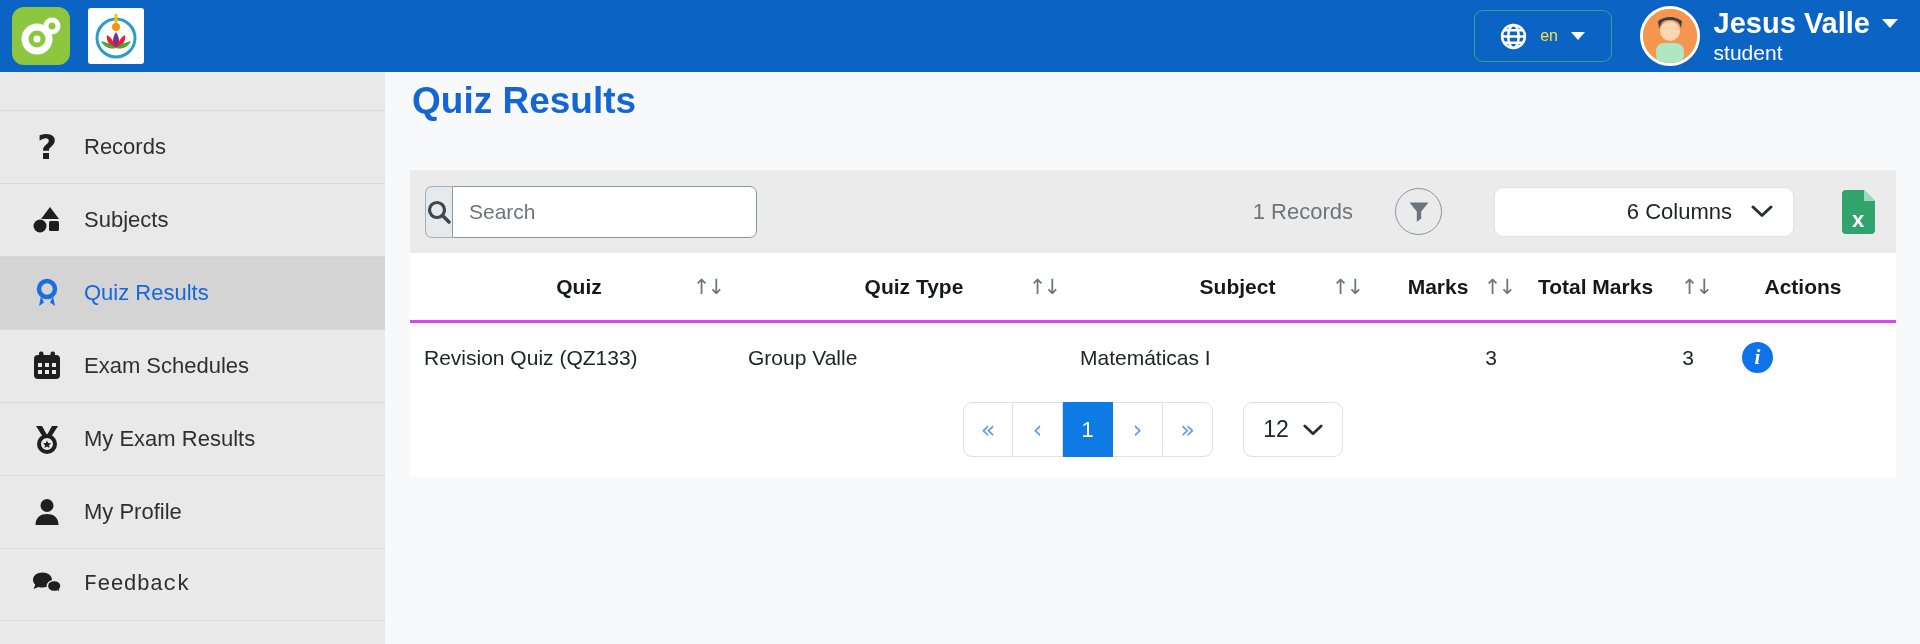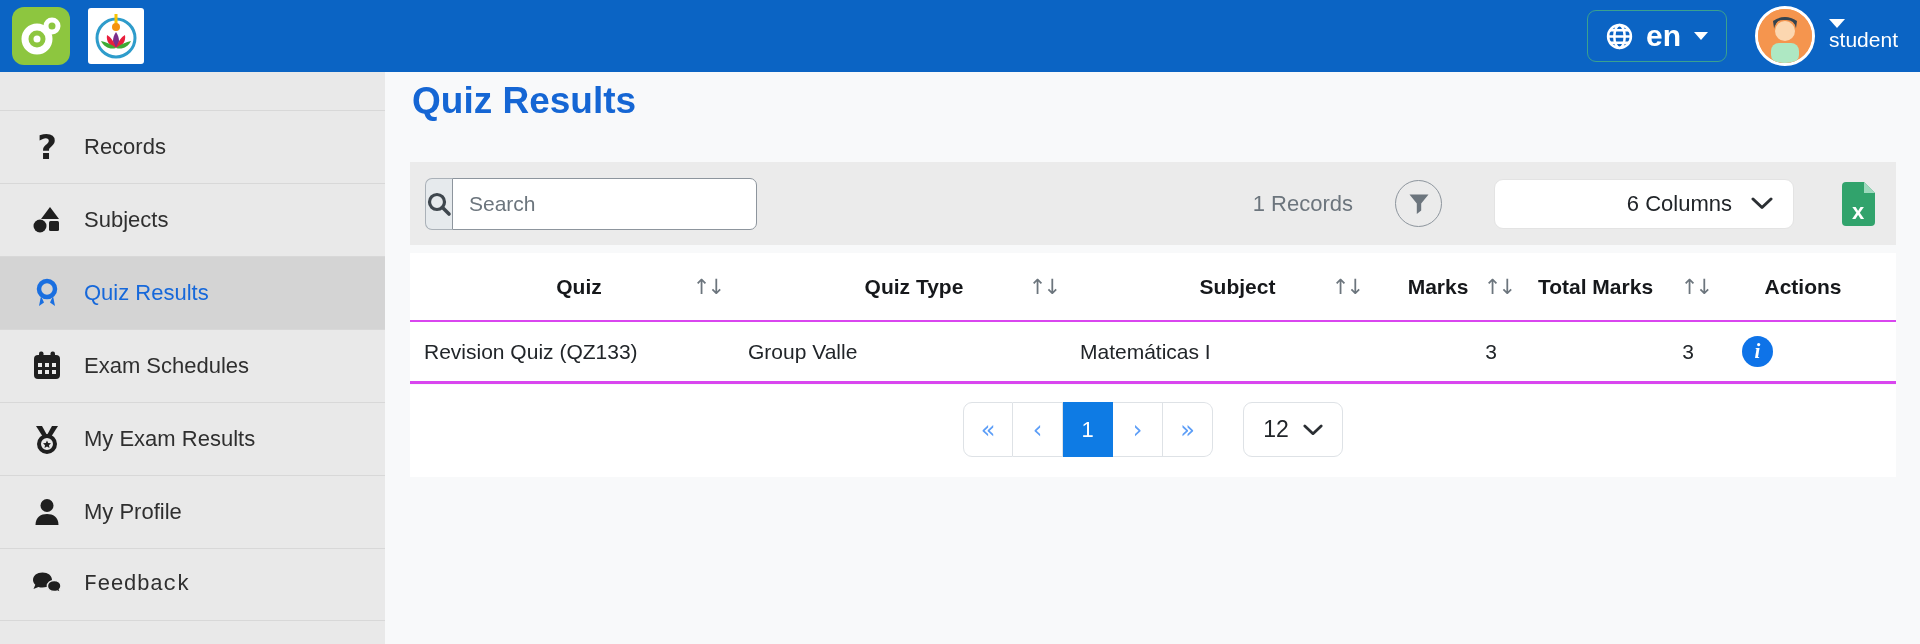--- a/index.html
+++ b/index.html
@@ -10,21 +10,21 @@
   .topbar { position:absolute; left:0; top:0; width:1920px; height:72px;
     background:#0b64c4; display:flex; align-items:center; padding:0 22px 0 12px; }
   .logo-green { width:58px; height:58px; border-radius:12px; background:#8dc63f;
     display:flex; align-items:center; justify-content:center; }
   .logo-lotus { width:56px; height:56px; background:#fff; border-radius:3px; margin-left:18px;
     display:flex; align-items:center; justify-content:center; }
   .top-spacer { flex:1; }
   .lang-btn { height:52px; min-width:138px; border:1px solid #3aa18f; border-radius:9px;
     display:flex; align-items:center; justify-content:center; gap:13px; color:#fff;
     background:transparent; cursor:pointer; padding:0 18px; }
-  .lang-code { font-size:30px; font-weight:700; color:#ffffff; }
+  .lang-code { font-size:16px; font-weight:400; color:#fde047; }
   .caret-down { width:0; height:0; border-left:8px solid transparent;
     border-right:8px solid transparent; border-top:9px solid #fff; }
   .avatar { width:60px; height:60px; border-radius:50%; background:#f5954e;
     border:3px solid #fff; margin-left:28px; overflow:hidden; position:relative; flex:none; }
   .user-block { margin-left:14px; color:#fff; line-height:1.15; }
   .user-name-row { display:flex; align-items:center; gap:12px; }
   .user-name { font-size:29px; font-weight:700; }
   .user-role { font-size:21px; font-weight:400; }
 
   
@@ -37,21 +37,21 @@
   .side-item.active { background:#d4d4d4; color:#1668da; }
   .side-icon { width:34px; display:flex; justify-content:center; align-items:center;
     color:#1f1f1f; flex:none; }
   .side-item.active .side-icon { color:#1a6fe0; }
   .qmark { font-size:34px; font-weight:900; font-family:"DejaVu Sans", sans-serif; }
 
   
   .main { position:absolute; left:385px; top:72px; right:0; bottom:0; background:#f8f9fa; }
   .page-title { position:absolute; left:27px; top:8px; font-size:37px; color:#1566d4; }
 
-  .toolbar { position:absolute; left:25px; top:90px; width:1486px; height:83px;
+  .toolbar { position:absolute; left:25px; top:98px; width:1486px; height:83px;
     background:#ebebeb; display:flex; align-items:center; padding:0 18px 0 15px; }
   .search-group { display:flex; height:52px; width:322px; }
   .search-addon { width:58px; background:#e6eaed; border:1px solid #aab1b8; border-right:none;
     border-radius:7px 0 0 7px; display:flex; align-items:center; justify-content:center; }
   .search-input { flex:1; border:1px solid #8d959d; border-radius:0 7px 7px 0;
     font-size:21px; padding:0 16px; color:#495057; background:#fff; outline:none;
     font-family:"Liberation Sans", sans-serif; }
   .search-input::placeholder { color:#6c757d; }
   .records { margin-left:auto; color:#6c757d; font-size:22px; }
   .filter-btn { width:47px; height:47px; border-radius:50%; border:1px solid #8d959d;
@@ -60,21 +60,21 @@
   .columns-select { margin-left:52px; width:300px; height:50px; background:#fff;
     border:1px solid #e3e3e3; border-radius:9px; display:flex; align-items:center;
     justify-content:flex-end; padding-right:20px; gap:19px; font-size:22px;
     color:#212529; cursor:pointer; flex:none; }
   .excel-btn { margin-left:44px; cursor:pointer; display:flex; flex:none; }
 
   
   .thead, .trow { position:absolute; left:25px; width:1486px; background:#fff;
     display:flex; align-items:center; border-bottom:3px solid #d946ef; }
   .thead { top:181px; height:70px; font-weight:700; font-size:21px; color:#16181b; }
-  .trow  { top:250px; height:62px; font-size:21px; color:#212529; }
+  .trow  { top:256px; height:62px; font-size:21px; color:#212529; }
   .c1{width:338px;} .c2{width:332px;} .c3{width:315px;} .c4{width:120px;}
   .c5{width:195px;} .c6{width:186px;}
   .th { position:relative; display:flex; align-items:center; justify-content:center;
     height:100%; cursor:pointer; }
   .sort { position:absolute; color:#6c757d; font-weight:400; font-size:21px;
     letter-spacing:-3px; font-family:"DejaVu Sans", sans-serif; }
   .th.c1 .sort{right:26px;} .th.c2 .sort{right:22px;} .th.c3 .sort{right:34px;}
   .th.c4 .sort{right:2px;} .th.c5 .sort{right:0px;}
   .th.c4 span.lbl, .th.c5 span.lbl { padding-right:34px; }
   .td { display:flex; align-items:center; height:100%; }
@@ -144,20 +144,21 @@
     <svg width="54" height="54" viewBox="0 0 54 54">
       <rect width="54" height="54" fill="#f5954e"></rect>
       <circle cx="27" cy="22" r="10" fill="#fcd7b0"></circle>
       <path d="M16 20 Q16 9 27 9 Q38 9 38 20 L38 14 Q33 8 27 9 Q19 9 16 20 Z" fill="#33434f"></path>
       <path d="M15 12 Q27 4 39 12 L38 19 Q36 10 27 11 Q18 10 16 19 Z" fill="#33434f"></path>
       <rect x="13" y="34" width="28" height="20" rx="8" fill="#aee8c3"></rect>
     </svg>
   </div>
   <div class="user-block">
     <div class="user-name-row">
+      <span class="user-name">Jesus Valle</span>
       <span class="caret-down"></span>
     </div>
     <div class="user-role">student</div>
   </div>
 </div>
 
 <nav class="sidebar">
 
   <div class="side-item">
     <span class="side-icon qmark">?</span>

